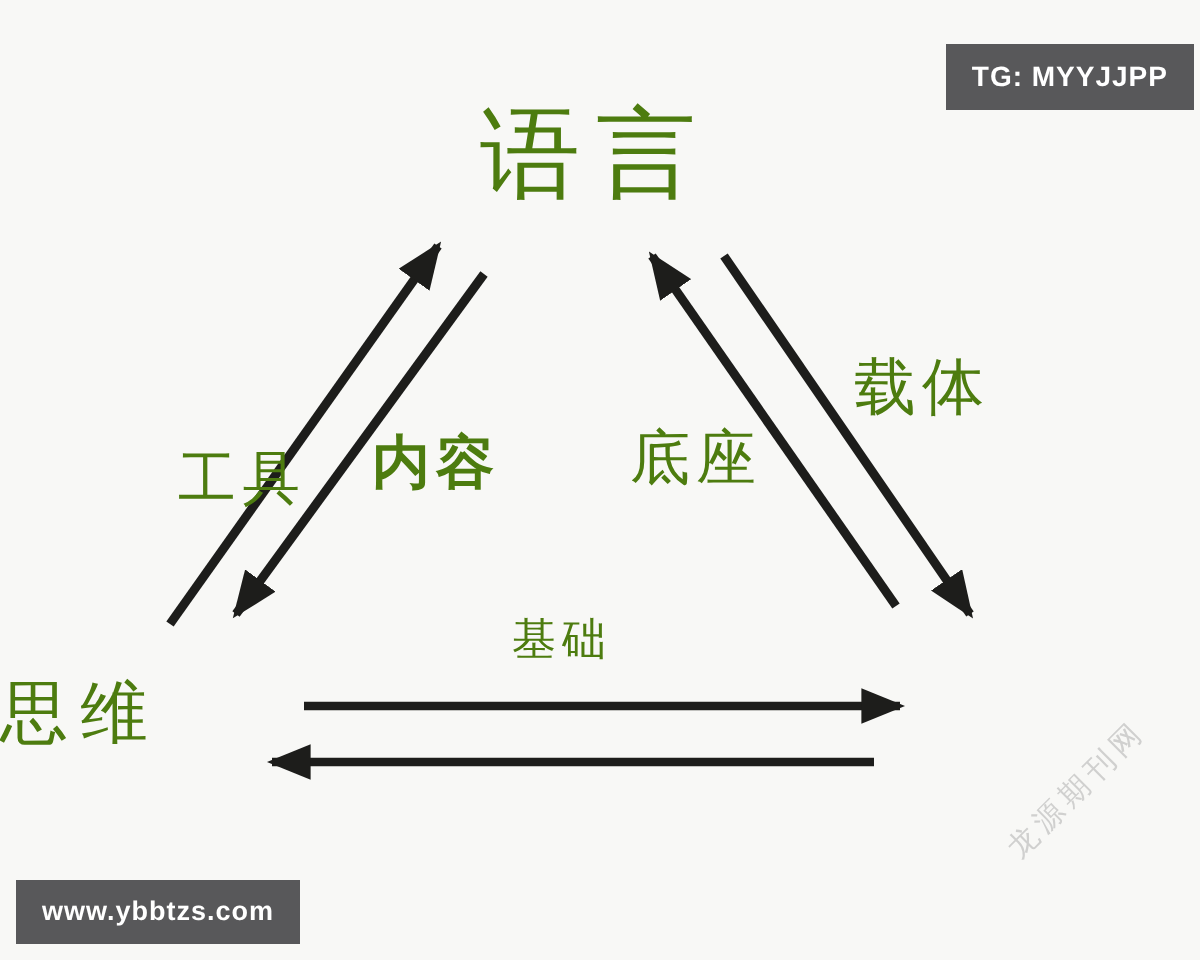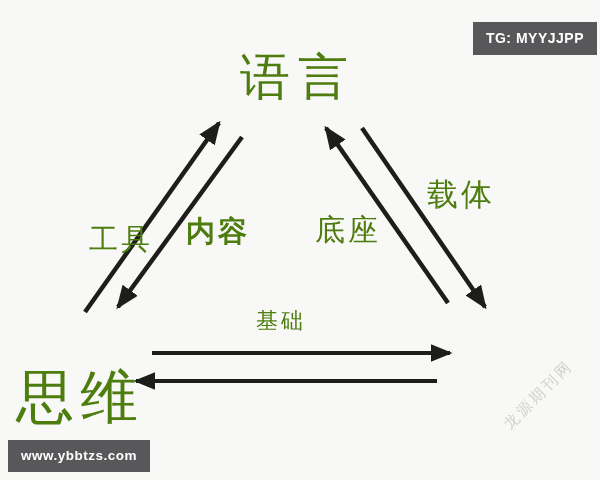--- a/index.html
+++ b/index.html
@@ -22,21 +22,21 @@
   }
   .edge-line.thin { stroke-width: 4.2; }
   .lbl {
     position: absolute;
     white-space: nowrap;
     color: #4d7c0f;
     line-height: 1;
     letter-spacing: 3px;
   }
   .node-top      { left: 240px; top: 52px;  font-size: 50px; letter-spacing: 8px; }
-  .node-bl       { left: 16px;  top: 340px; font-size: 58px; letter-spacing: 6px; margin-top: 28px; }
+  .node-bl       { left: 0;  top: 340px; font-size: 34px; letter-spacing: 6px; }
   .node-br       { left: 473px; top: 341px; font-size: 46px; letter-spacing: 4px; }
   .lbl-tool      { left: 89px;  top: 182px; font-size: 29px; margin-top: 43px; }
   .lbl-content   { left: 186px; top: 217px; font-size: 29px; font-weight: bold; }
   .lbl-pedestal  { left: 315px; top: 215px; font-size: 30px; }
   .lbl-carrier   { left: 427px; top: 167px; font-size: 31px; margin-top: 12px; }
   .lbl-foundation{ left: 256px; top: 310px; font-size: 22px; }
   .lbl-reflection{ left: 254px; top: 393px; font-size: 33px; }
   .badge {
     position: absolute;
     background: #58585a;

